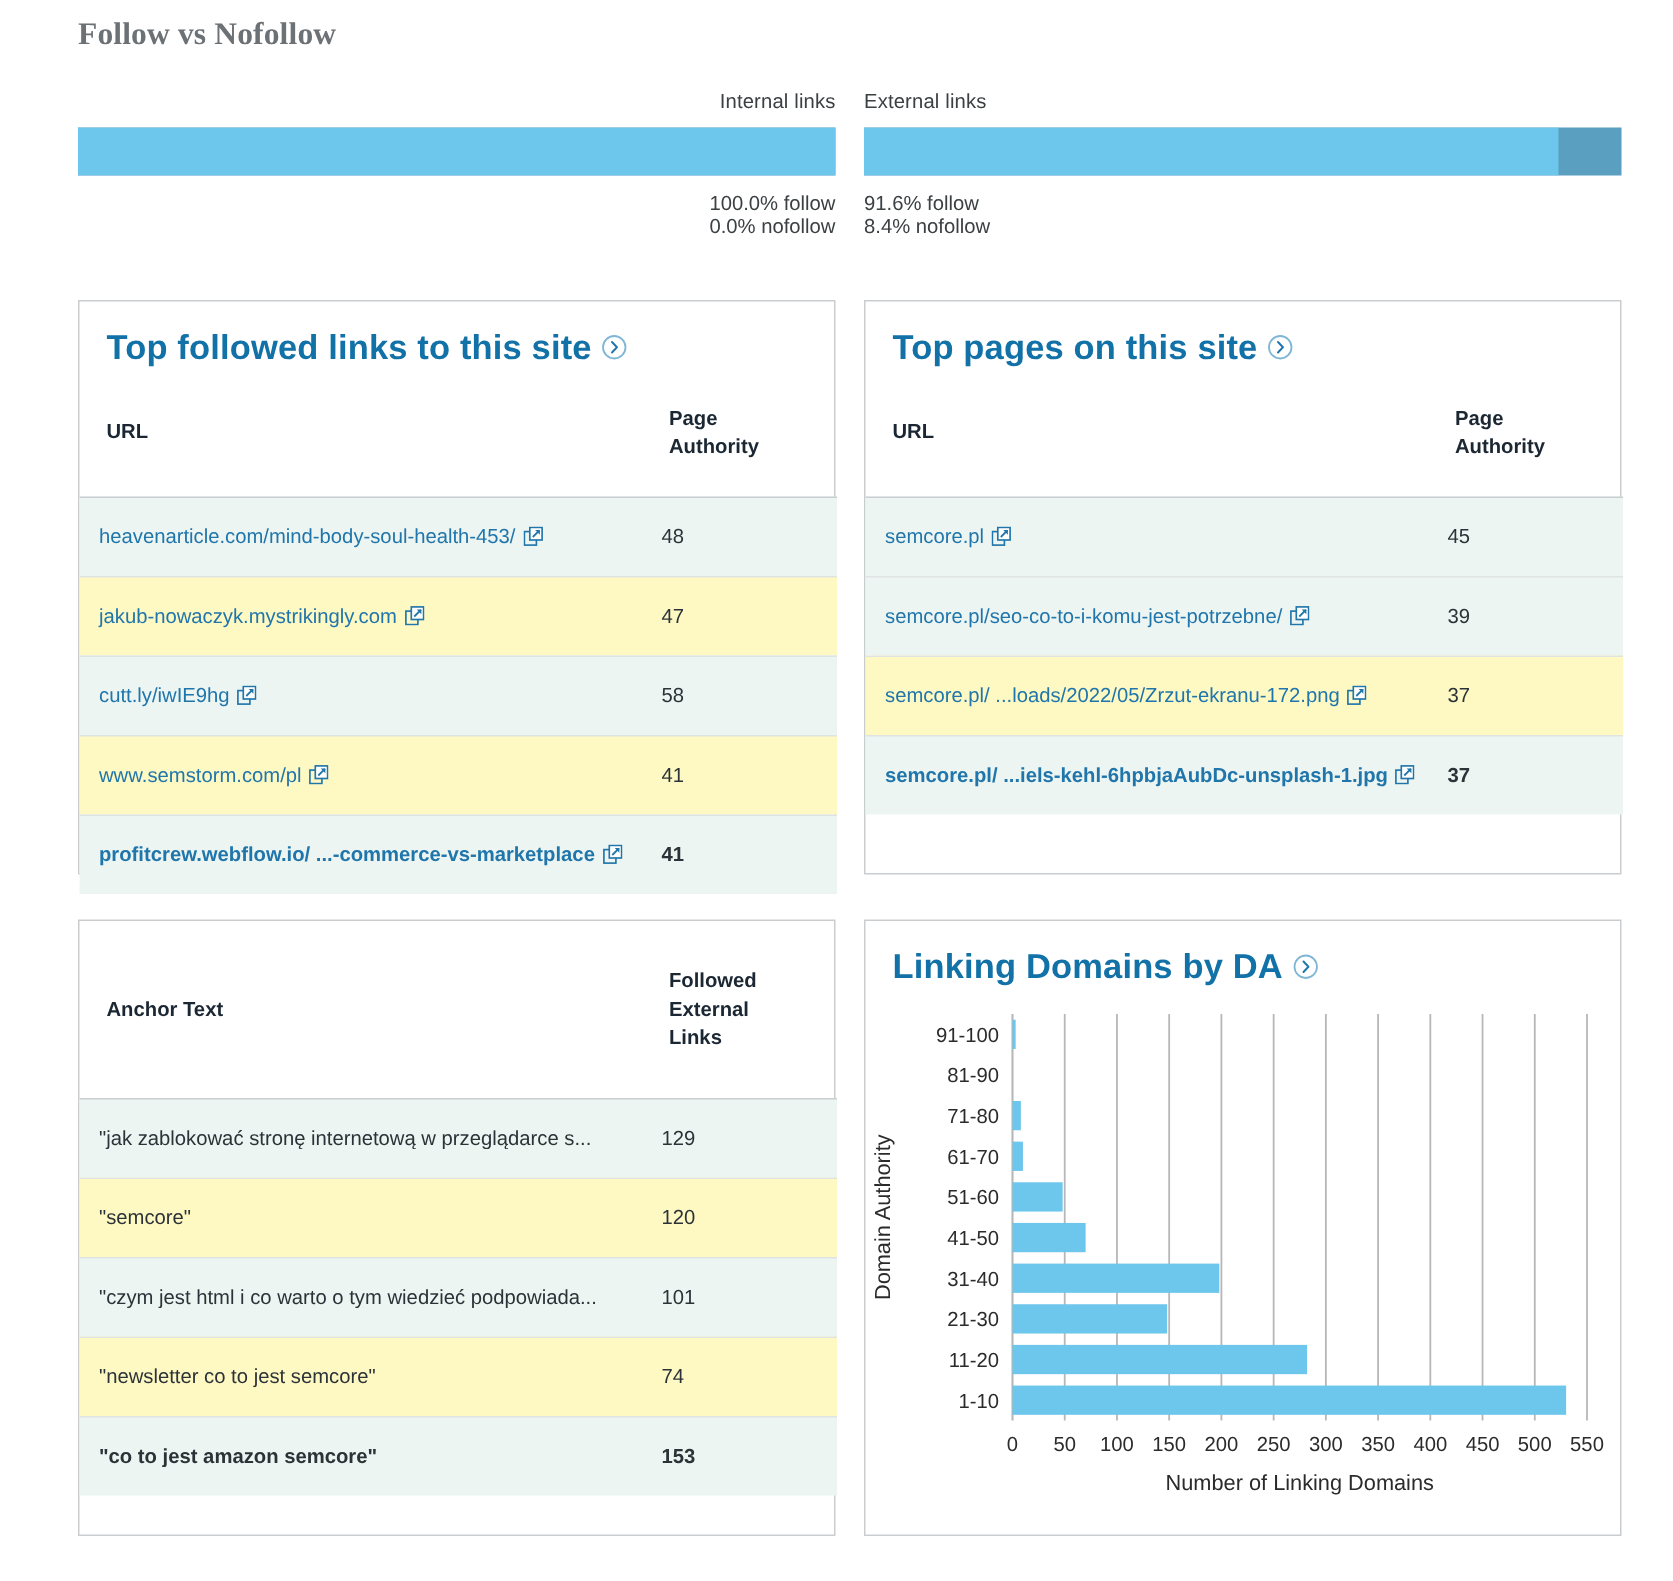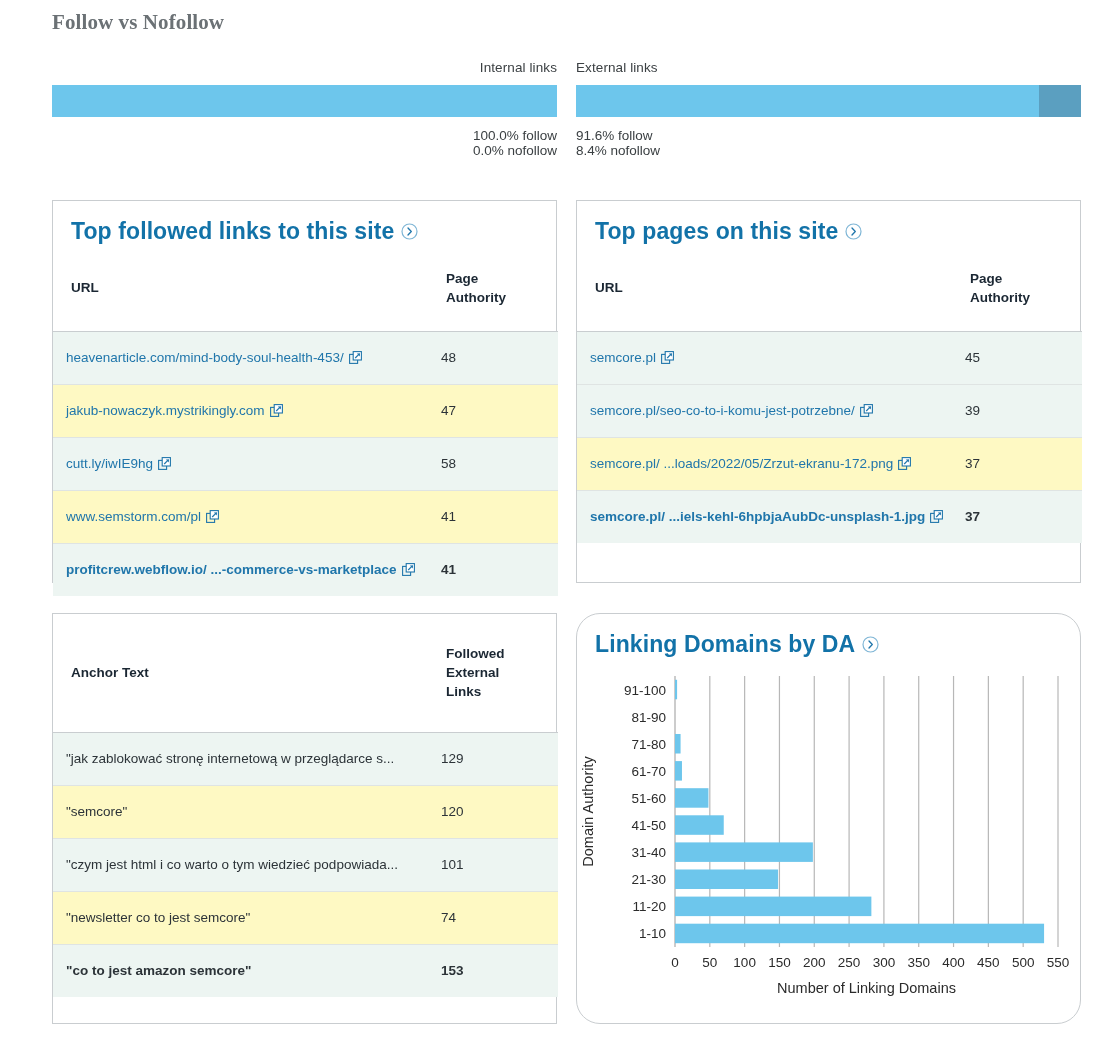--- a/index.html
+++ b/index.html
@@ -38,21 +38,21 @@
   
   .cards { position: absolute; left: 52px; top: 200px; width: 1012px; }
   .card {
     position: absolute; width: 505px;
     background: #ffffff;
     border: 1px solid #c9cdd0;
   }
   .card.c1 { left: 0;   top: 0;   height: 383px; }
   .card.c2 { left: 524px; top: 0; height: 383px; }
   .card.c3 { left: 0;   top: 413px; height: 411px; }
-  .card.c4 { left: 524px; top: 413px; height: 411px; border-radius: 24px; }
+  .card.c4 { left: 524px; top: 413px; height: 411px; }
 
   .card-head {
     display: flex; align-items: center; gap: 7px;
     padding: 17px 18px 0 18px;
   }
   .card-title {
     font-size: 23px; font-weight: bold; color: #1272a8;
     letter-spacing: .1px;
   }
   .chev-circle { display:flex; align-items:center; }

